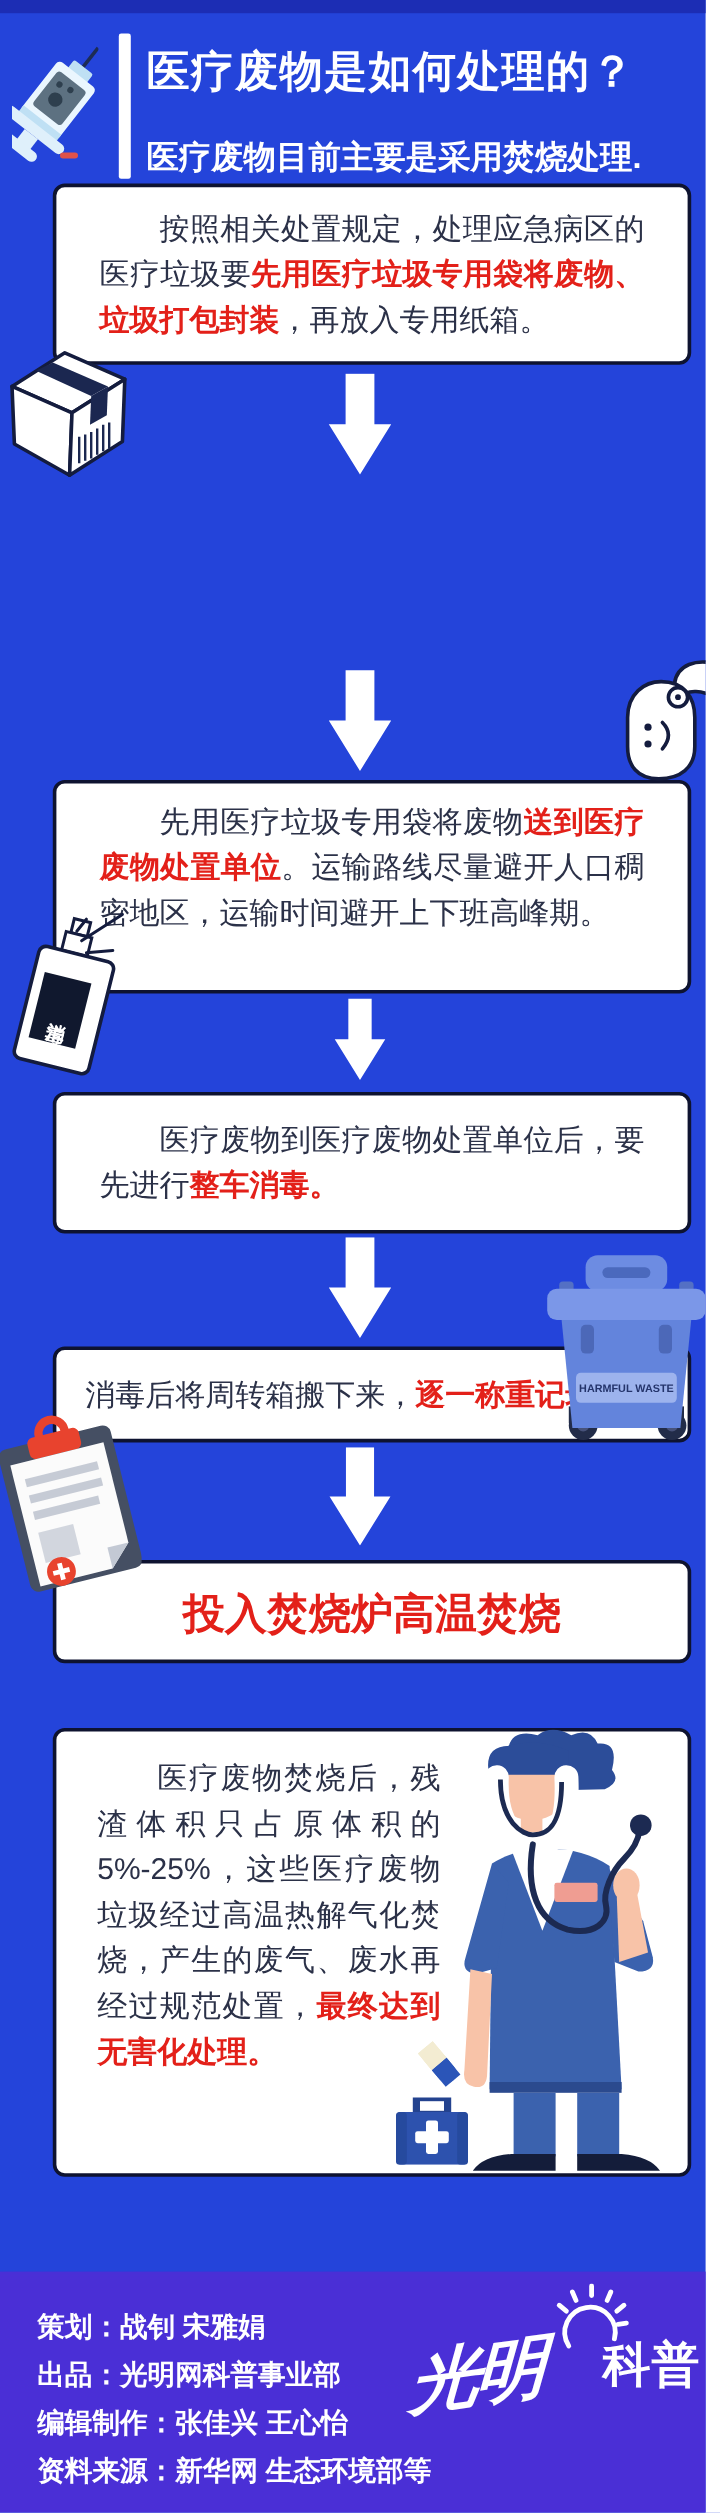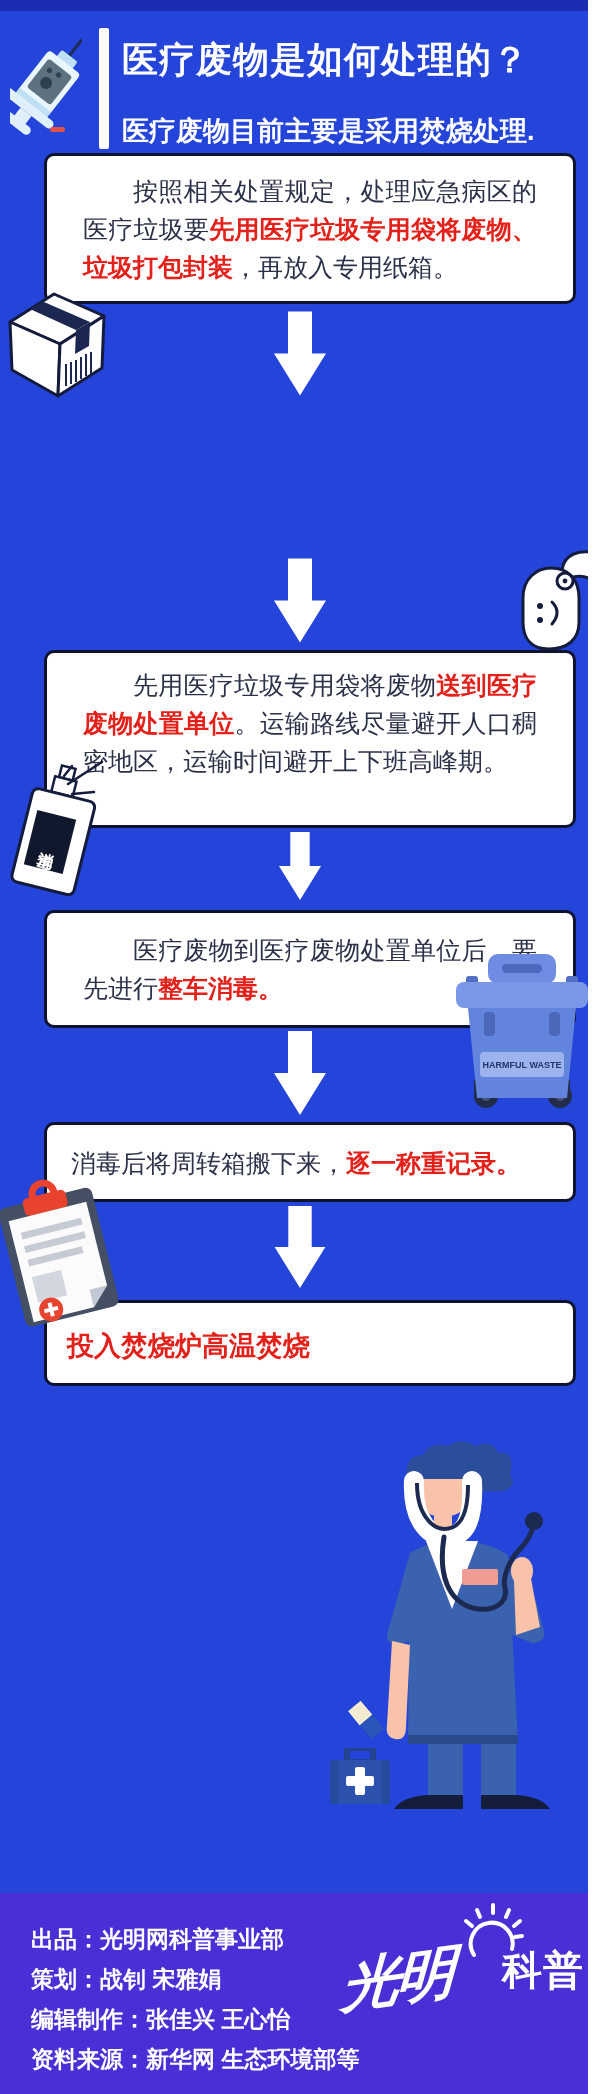--- a/index.html
+++ b/index.html
@@ -24,40 +24,40 @@
   .card p{text-align:justify}
   .indent p{text-indent:2em}
   .seg-red{color:var(--text-red);font-weight:700}
   .card1{top:153px;height:151px;padding:16px 36px 16px}
   .card2{top:402px;height:150px;padding:16px 36px 0}
   .card3{top:650px;height:178px;padding:13px 36px 0}
   .card4{top:910px;height:118px;padding:18px 36px 12px}
   .card5{top:1122px;height:80px;padding:19px 24px 0}
   .card5 p{text-align:left;white-space:nowrap}
   .card6{top:1300px;height:86px;padding:24px 20px 0}
-  .card6 p{text-align:left;font-size:27px}
+  .card6 p{text-align:center;font-size:35px}
   .card7{top:1440px;height:374px;padding:20px 0 0 34px}
   .card7 p{width:286px}
 
   
   .arrow{position:absolute;left:270px;width:60px;z-index:1}
   .arrow svg{display:block;width:100%;height:100%}
   .a1{top:311px;height:85px}.a2{top:557px;height:87px}.a3{top:832px;height:68px}
   .a4{top:1031px;height:84px}.a5{top:1206px;height:82px}
 
   
   .deco{position:absolute;z-index:3}
   .syringe{left:10px;top:30px;width:72px;height:116px}
   .droplet{position:absolute;left:50px;top:127px;width:15px;height:5px;border-radius:3px;background:#e0524a;z-index:3}
   .box-icon{left:0;top:282px;width:112px;height:128px}
   .roll-icon{left:516px;top:546px;width:86px;height:106px}
   .spray-icon{left:6px;top:758px;width:132px;height:148px}
   .spray-label-box{position:absolute;left:24px;top:56px;width:40px;height:56px;background:#10182e;color:#fff;
      writing-mode:vertical-rl;text-align:center;font-size:16px;font-weight:700;line-height:40px;letter-spacing:2px}
-  .bin-icon{left:446px;top:952px;width:152px;height:158px}
+  .bin-icon{left:446px;top:1044px;width:152px;height:158px}
   .clip-icon{left:0;top:1178px;width:118px;height:152px}
   .doctor{left:378px;top:1441px;width:192px;height:372px;z-index:2}
   .capsule{left:346px;top:1698px;width:40px;height:44px;z-index:2}
   .kit{left:330px;top:1748px;width:60px;height:56px;z-index:2}
 
   
   .footer{position:absolute;left:0;top:1893px;width:600px;height:201px;background:var(--footer-background)}
   .credits{position:absolute;left:31px;top:26px}
   .credits p{color:#fff;font-size:23px;font-weight:600;line-height:40px;white-space:nowrap}
   .logo{position:absolute;left:342px;top:10px;width:246px;height:120px;color:#fff}
@@ -101,20 +101,23 @@
     <p><span class="seg-normal">先用医疗垃圾专用袋将废物</span><span class="seg-red">送到医疗废物处置单位</span><span class="seg-normal">。运输路线尽量避开人口稠密地区，运输时间避开上下班高峰期。</span></p>
   </div>
   <div class="card card4 indent">
     <p><span class="seg-normal">医疗废物到医疗废物处置单位后，要先进行</span><span class="seg-red">整车消毒。</span></p>
   </div>
   <div class="card card5">
     <p><span class="seg-normal">消毒后将周转箱搬下来，</span><span class="seg-red">逐一称重记录。</span></p>
   </div>
   <div class="card card6">
     <p><span class="seg-red">投入焚烧炉高温焚烧</span></p>
+  </div>
+  <div class="card card7 indent">
+    <p><span class="seg-normal">医疗废物焚烧后，残渣体积只占原体积的5%-25%，这些医疗废物垃圾经过高温热解气化焚烧，产生的废气、废水再经过规范处置，</span><span class="seg-red">最终达到无害化处理。</span></p>
   </div>
 
   <div class="arrow a1">
       <svg viewBox="0 0 60 84">
         <path d="M18 0 h24 v42 h14 L30 84 L4 42 h14 Z" fill="#fff"></path>
       </svg>
     </div>
   <div class="arrow a2">
       <svg viewBox="0 0 60 84">
         <path d="M18 0 h24 v42 h14 L30 84 L4 42 h14 Z" fill="#fff"></path>
@@ -268,22 +271,22 @@
       <rect x="0" y="12" width="60" height="44" rx="4" fill="#2d52ae"></rect>
       <rect x="0" y="12" width="9" height="44" rx="3" fill="#264a9e"></rect>
       <rect x="51" y="12" width="9" height="44" rx="3" fill="#264a9e"></rect>
       <rect x="25" y="19" width="10" height="28" rx="2" fill="#fff"></rect>
       <rect x="16" y="28" width="28" height="10" rx="2" fill="#fff"></rect>
     </svg>
   </div>
 
   <div class="footer">
     <div class="credits">
+      <p>策划：战钊 宋雅娟</p>
       <p>出品：光明网科普事业部</p>
-      <p>策划：战钊 宋雅娟</p>
       <p>编辑制作：张佳兴 王心怡</p>
       <p>资料来源：新华网  生态环境部等</p>
     </div>
     <div class="logo">
       <span class="logo-left">光明</span>
       <span class="logo-sun">
         <svg viewBox="0 0 66 66">
           <path d="M14 52 A 21 21 0 1 1 52 46" fill="none" stroke="#fff" stroke-width="4" stroke-linecap="round"></path>
           <g stroke="#fff" stroke-width="4" stroke-linecap="round">
             <line x1="33" y1="2" x2="33" y2="10"></line>

